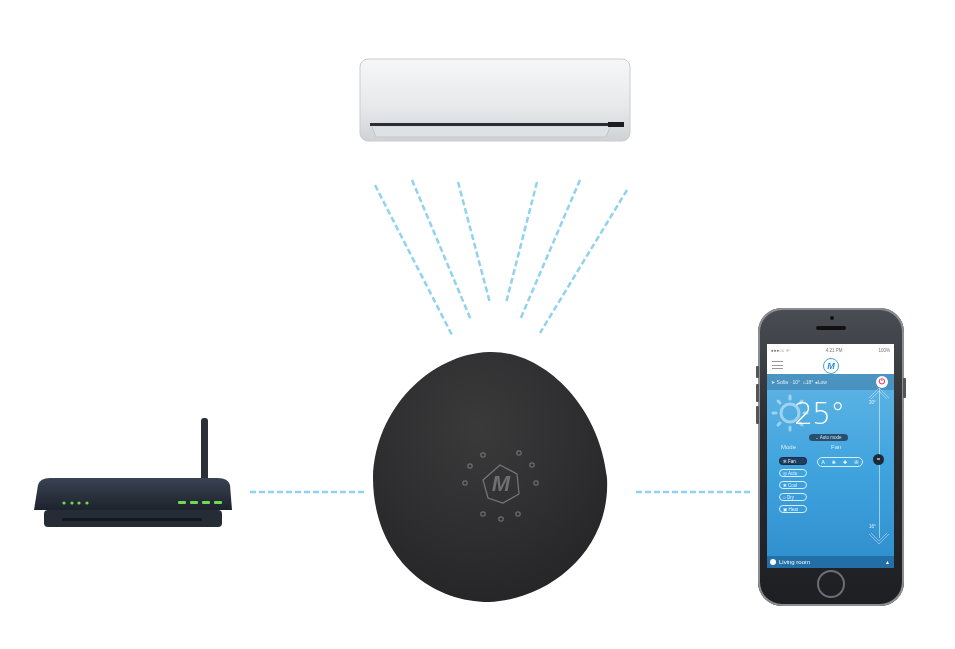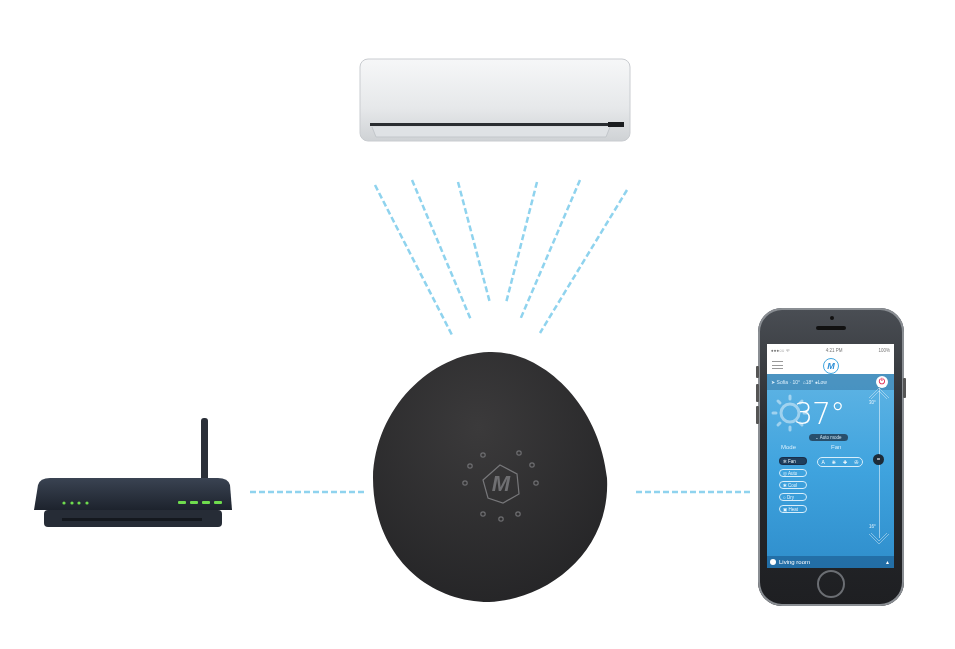--- a/index.html
+++ b/index.html
@@ -170,21 +170,21 @@
           <line x1="19" y1="2" x2="19" y2="5"></line>
             <line x1="19" y1="33" x2="19" y2="36"></line>
           <line x1="2" y1="19" x2="5" y2="19"></line>
             <line x1="33" y1="19" x2="36" y2="19"></line>
           <line x1="7" y1="7" x2="9" y2="9"></line>
             <line x1="29" y1="29" x2="31" y2="31"></line>
           <line x1="7" y1="31" x2="9" y2="29"></line>
             <line x1="29" y1="9" x2="31" y2="7"></line>
         </g>
       </svg>
-      <div class="temp">37°</div>
+      <div class="temp">25°</div>
       <div class="automode">
         <span>⌄ </span><span>Auto mode</span>
       </div>
 
       <div class="lbl" style="left:14px;">Mode</div>
       <div class="lbl" style="left:64px;">Fan</div>
 
       <div class="mode-btn active" style="top:83px;">✲ <span>Fan</span></div>
       <div class="mode-btn" style="top:95px;">◎ <span>Auto</span></div>
       <div class="mode-btn" style="top:107px;">✱ <span>Cool</span></div>

